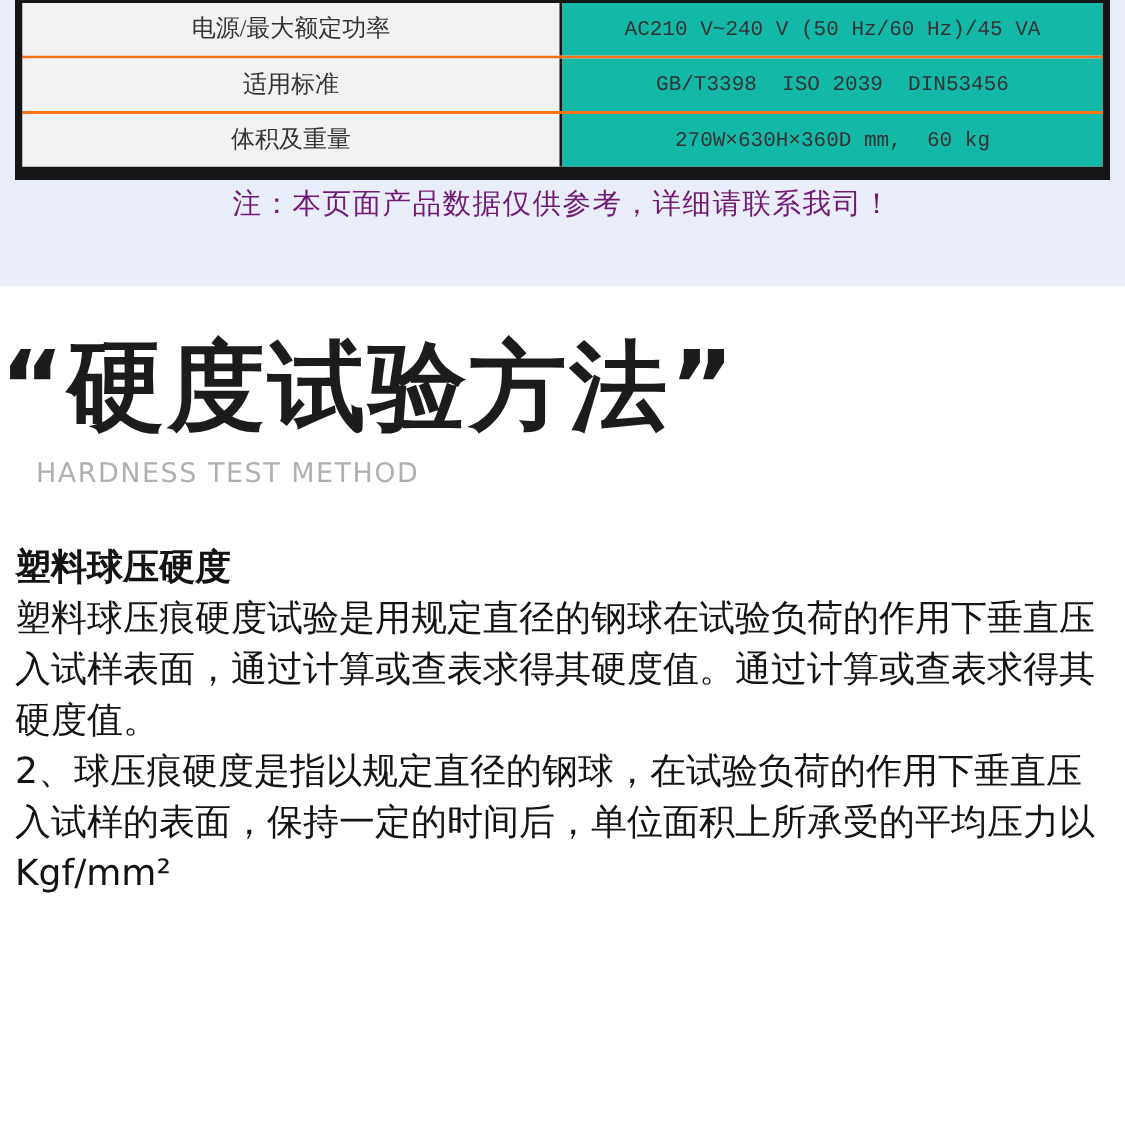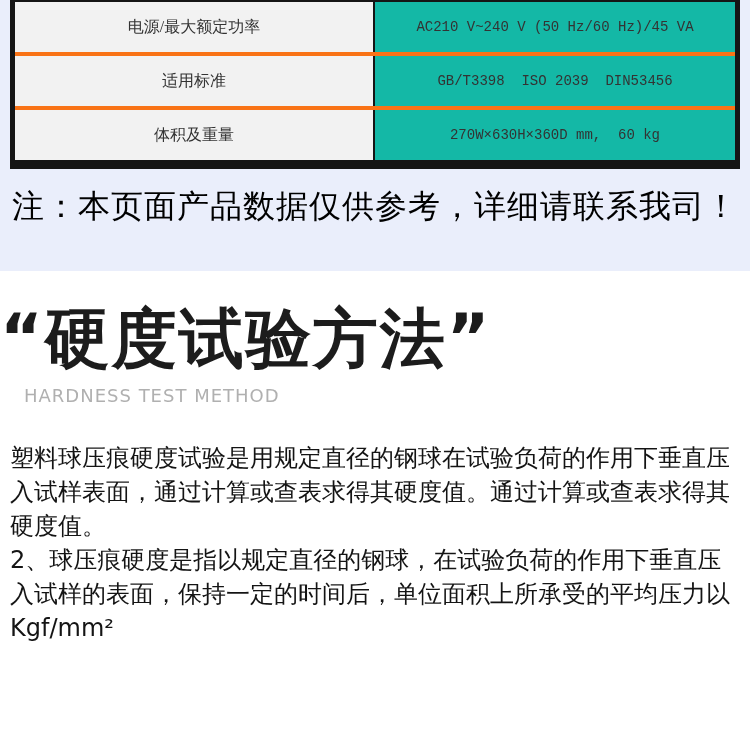--- a/index.html
+++ b/index.html
@@ -12,42 +12,42 @@
   .top-section{
     background:#eaeefb;
     padding:0 10px 42px 10px;
   }
   .spec-table{
     border-left:5px solid #151515;
     border-right:5px solid #151515;
     border-bottom:9px solid #151515;
     border-top:2px solid #151515;
   }
-  .spec-row{display:flex;height:50px;}
-  .spec-row + .spec-row{border-top:4px solid #f97316;}
+  .spec-row{display:flex;height:35px;}
+  .spec-row + .spec-row{border-top:2px solid #f97316;}
   .spec-label{
     width:50%;background:#f2f2f2;
     display:flex;align-items:center;justify-content:center;
     font-family:"Liberation Serif","DejaVu Serif",serif;
     font-size:16px;color:#333333;
     border-right:2px solid #151515;
     box-sizing:border-box;
   }
   .spec-value{
     width:50%;background:#14b8a6;
     display:flex;align-items:center;justify-content:center;
     font-family:"Liberation Mono","DejaVu Sans Mono",monospace;
     font-size:14px;color:#333333;
     white-space:pre;
   }
   .note-line{
-    margin-top:16px;
+    margin-top:3px;
     text-align:center;
-    font-size:32px;
-    color:#000000;
+    font-size:19px;
+    color:#701a75;
     letter-spacing:1px;
   }
   
   .hero{
     background:#ffffff;
     text-align:left;
     padding-top:34px;
   }
   .hero-title{
     font-size:65px;
@@ -95,15 +95,16 @@
   </div>
   <div class="note-line">注：本页面产品数据仅供参考，详细请联系我司！</div>
 </div>
 
 <div class="hero">
   <div class="hero-title">“硬度试验方法”</div>
   <div class="hero-subtitle">HARDNESS TEST METHOD</div>
 </div>
 
 <div class="article">
+  <p class="section-heading">塑料球压硬度</p>
   <p>塑料球压痕硬度试验是用规定直径的钢球在试验负荷的作用下垂直压入试样表面，通过计算或查表求得其硬度值。通过计算或查表求得其硬度值。</p>
   <p class="para-gap">2、球压痕硬度是指以规定直径的钢球，在试验负荷的作用下垂直压入试样的表面，保持一定的时间后，单位面积上所承受的平均压力以Kgf/mm²</p>
 </div>
 
 </body></html>

